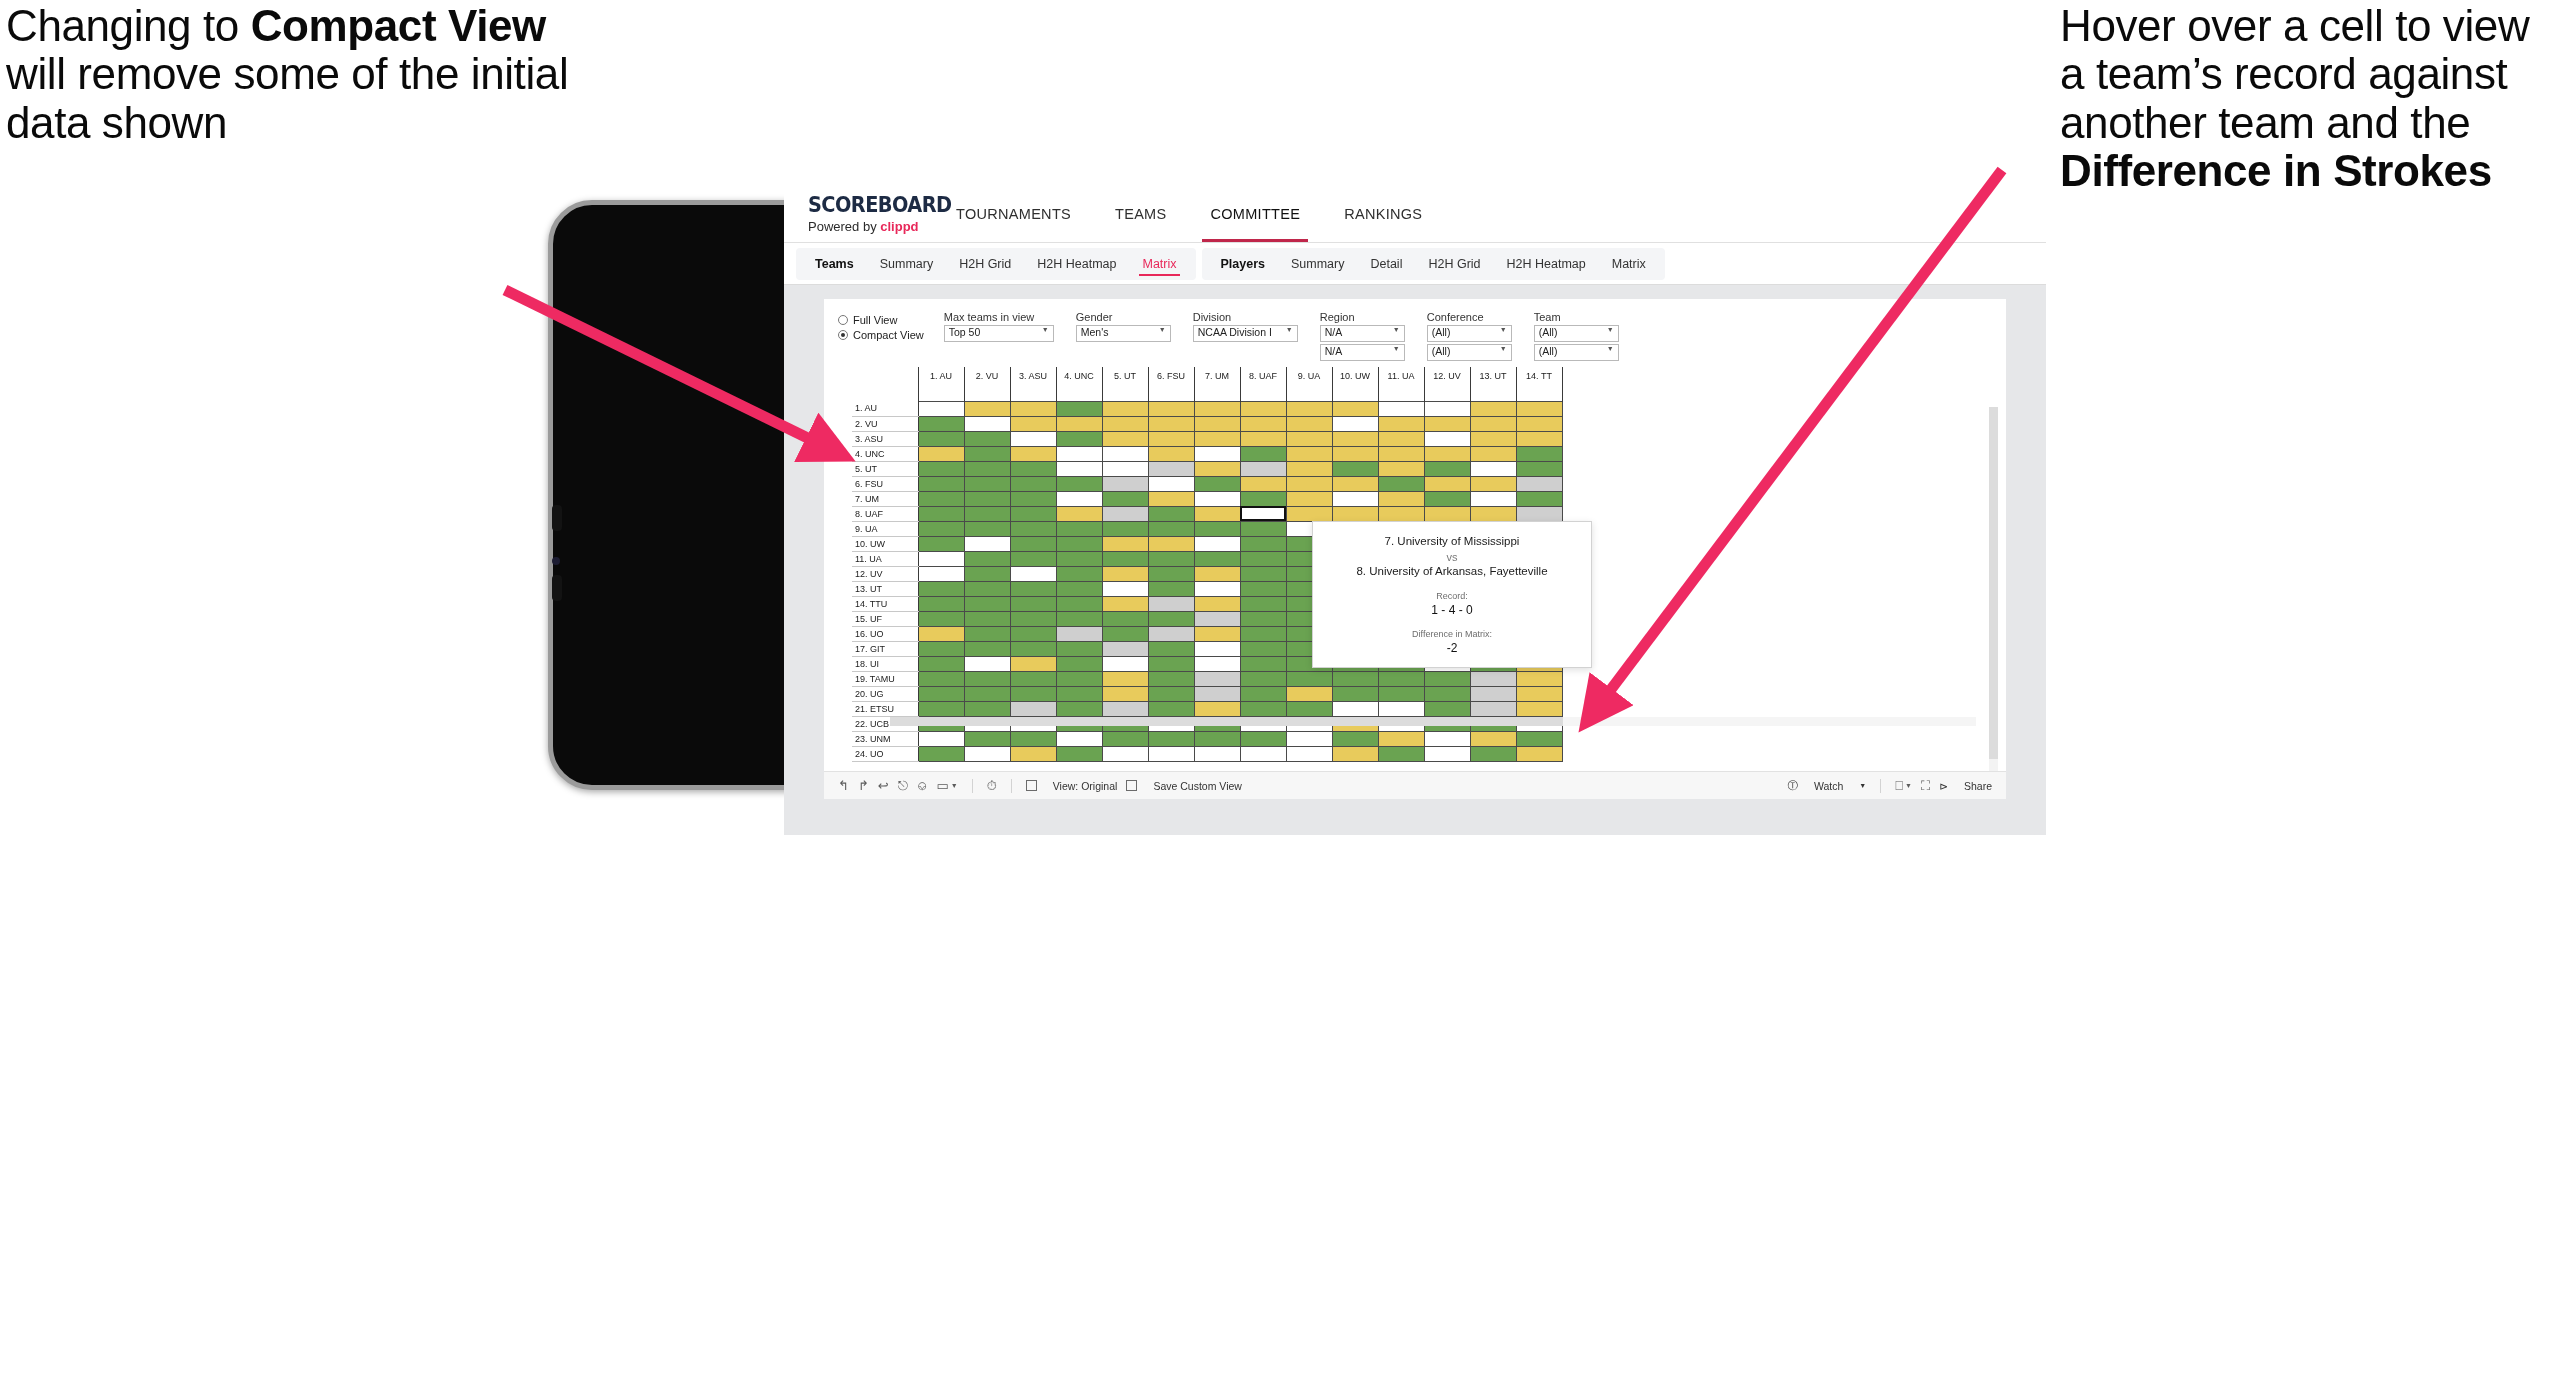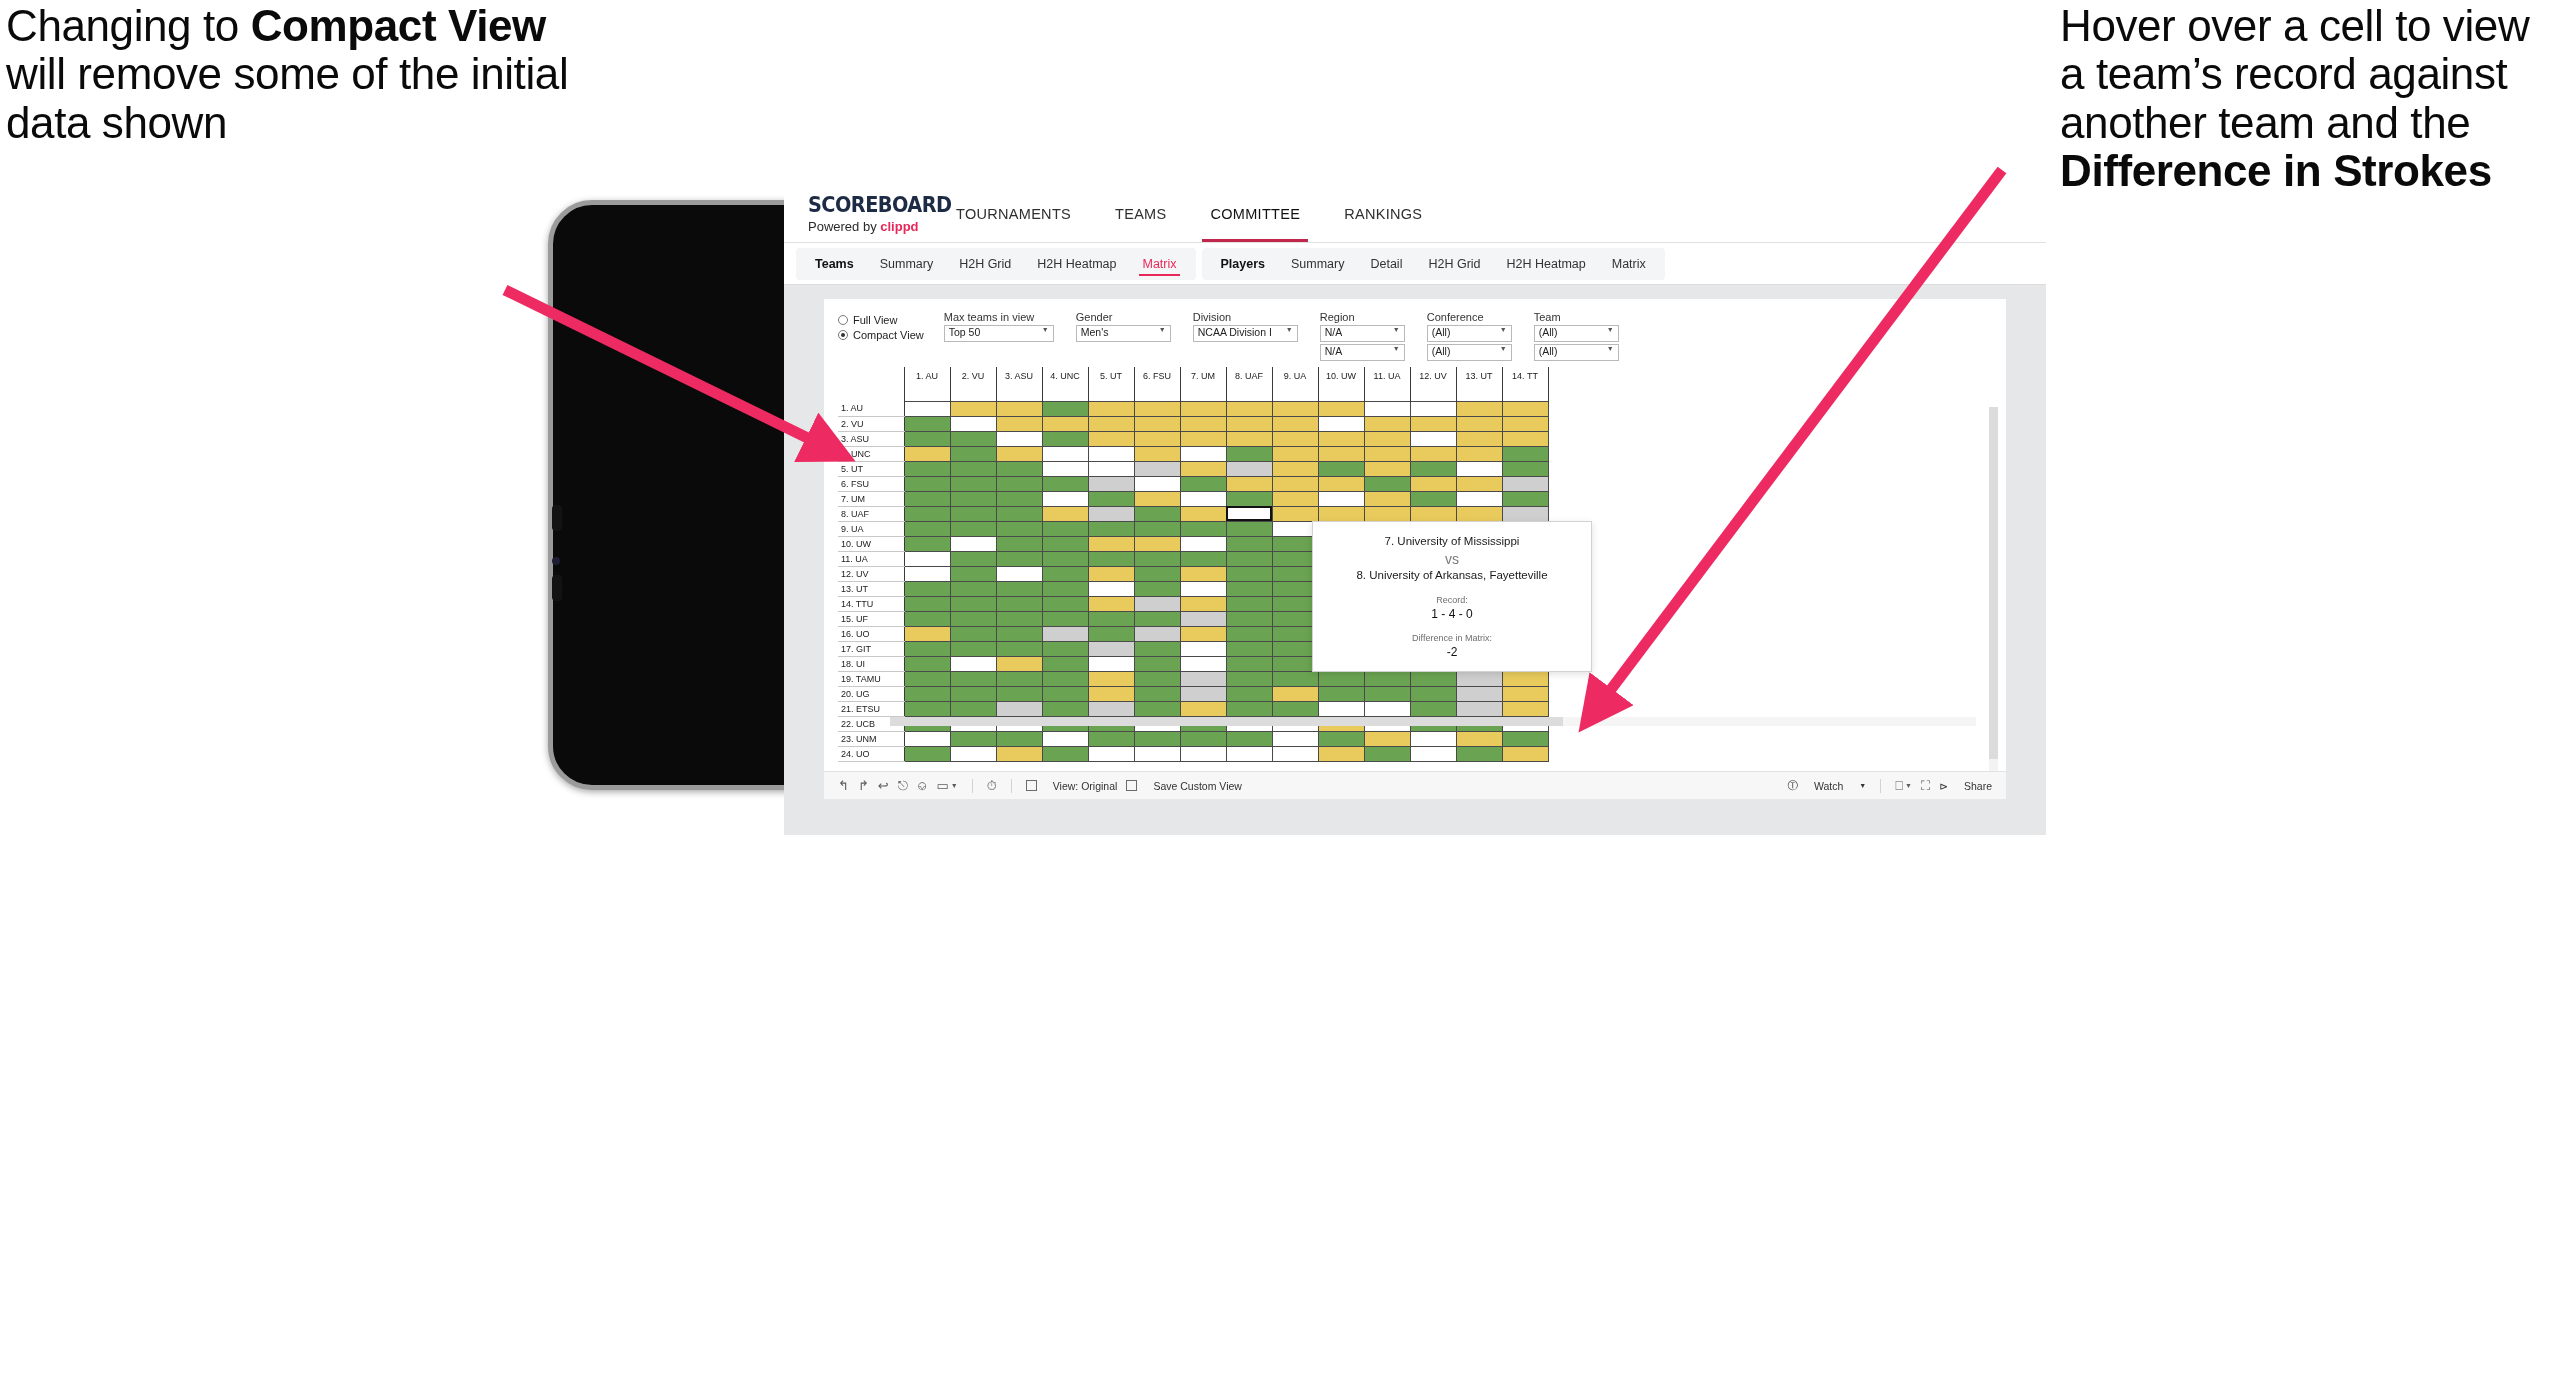--- a/index.html
+++ b/index.html
@@ -122,21 +122,21 @@
   .radio-dot{
     width:10px; height:10px; border:1.3px solid #777; border-radius:50%;
     display:inline-block; position:relative; background:#fff;
   }
   .radio-dot.on:after{
     content:""; position:absolute; left:2px; top:2px; width:4px; height:4px;
     border-radius:50%; background:#333;
   }
 
   
-  #matrix-wrap{ position:relative; padding:0 14px; }
+  #matrix-wrap{ position:relative; padding:0 28px; }
   table.matrix{ border-collapse:collapse; table-layout:fixed; }
   table.matrix th.corner{ width:66px; height:34px; border:none; background:#fff;}
   table.matrix th.colhead{
     width:46px; height:34px; font-size:9px; font-weight:400; color:#1a1a1a;
     border-left:1px solid #3a3a3a; border-right:1px solid #3a3a3a;
     vertical-align:top; padding-top:4px; background:#fff;
   }
   table.matrix td.rowhead{
     width:66px; height:15px; font-size:9px; color:#1a1a1a; text-align:left;
     padding-left:3px; border-bottom:1px solid #c8c8c8;
@@ -164,21 +164,21 @@
   #hscroll .thumb{ position:absolute; left:0; top:0; width:62%; height:9px; background:#dcdcdc;}
 
   
   #tooltip{
     position:absolute; left:488px; top:222px; width:280px;
     background:#ffffff; border:1px solid #d2d2d2;
     box-shadow:0 2px 7px rgba(0,0,0,0.13);
     padding:12px 8px 12px 8px; text-align:center; z-index:5;
   }
   #tooltip .tt-team{ font-size:11.5px; color:#1a1a1a; font-weight:400; line-height:1.35;}
-  #tooltip .tt-vs{ font-size:14px; color:#7a7a7a; margin:1px 0;}
+  #tooltip .tt-vs{ font-size:11px; color:#7a7a7a; margin:1px 0;}
   #tooltip .tt-lbl{ font-size:9px; color:#6e6e6e; margin-top:12px;}
   #tooltip .tt-val{ font-size:12px; color:#111; margin-top:2px; font-weight:400;}
 
   
   #toolbar{
     position:absolute; left:0; right:0; bottom:0; height:28px;
     background:#f7f7f7; border-top:1px solid #e2e2e2;
     display:flex; align-items:center; padding:0 14px; gap:9px;
   }
   .tb-icon{ font-size:13px; color:#5c5c5c; line-height:1; cursor:pointer;

